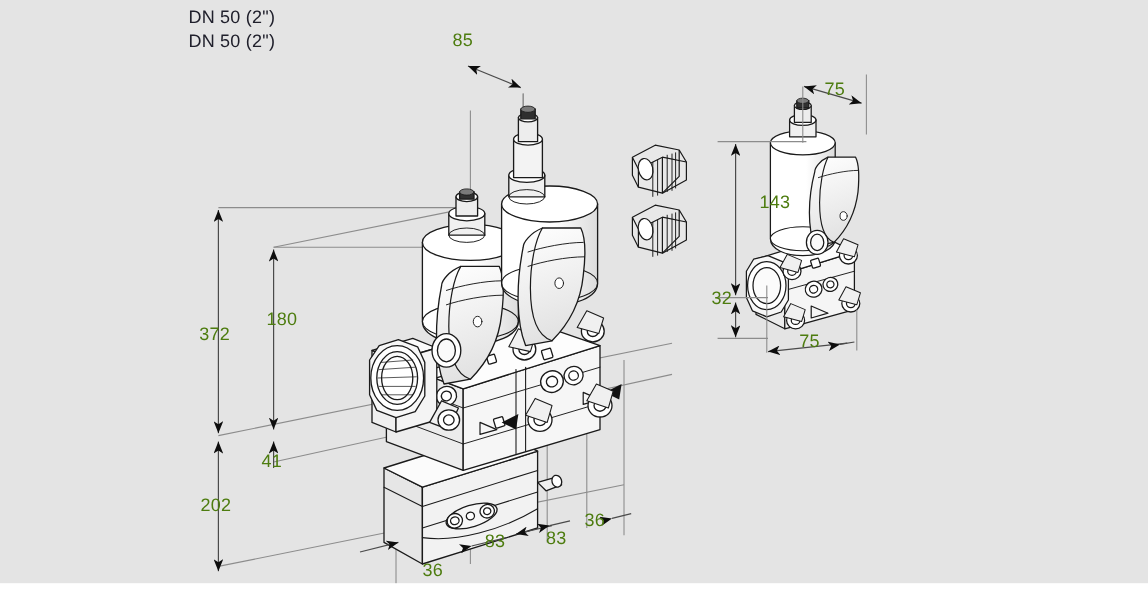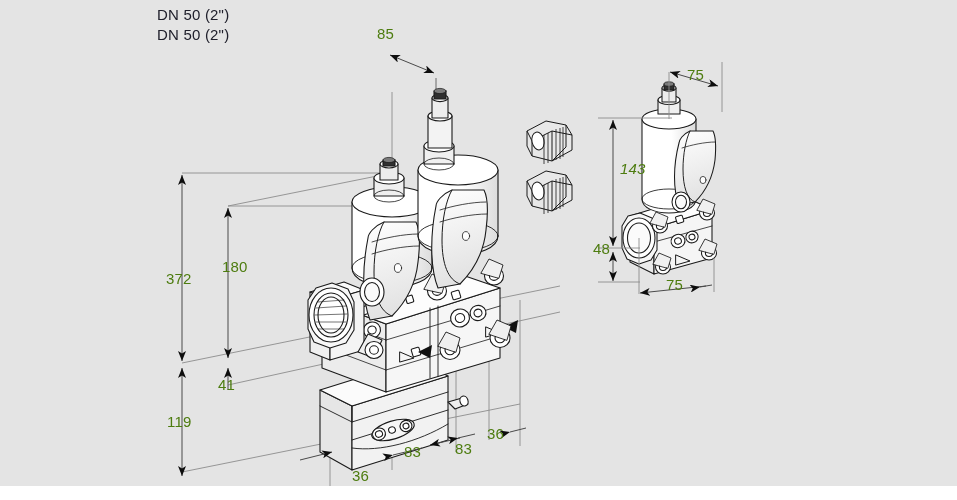--- a/index.html
+++ b/index.html
@@ -379,28 +379,28 @@
       <path d="M712,285 L700,287" marker-end="url(#arrFillRev)"></path>
     </g>
   </svg>
 
   <div class="spec-label" style="left:157px; top:6px;">DN 50 (2")</div>
   <div class="spec-label" style="left:157px; top:26px;">DN 50 (2")</div>
 
   <div class="dim-label" style="left:377px; top:25px;">85</div>
 
   <div class="dim-label" style="left:166px; top:270px;">372</div>
-  <div class="dim-label" style="left:167px; top:413px;">119</div>
+  <div class="dim-label" style="left:167px; top:413px;">202</div>
   <div class="dim-label" style="left:222px; top:258px;">180</div>
   <div class="dim-label" style="left:218px; top:376px;">41</div>
 
   <div class="dim-label" style="left:352px; top:467px;">36</div>
   <div class="dim-label" style="left:404px; top:443px;">83</div>
   <div class="dim-label" style="left:455px; top:440px;">83</div>
   <div class="dim-label" style="left:487px; top:425px;">36</div>
 
   <div class="dim-label" style="left:687px; top:66px;">75</div>
-  <div class="dim-label" style="left:620px; top:160px;font-style:italic;">143</div>
-  <div class="dim-label" style="left:593px; top:240px;">48</div>
+  <div class="dim-label" style="left:633px; top:160px;">143</div>
+  <div class="dim-label" style="left:593px; top:240px;">32</div>
   <div class="dim-label" style="left:666px; top:276px;">75</div>
 
   <div id="bottom-band"></div>
 </div>
 
 </body></html>

